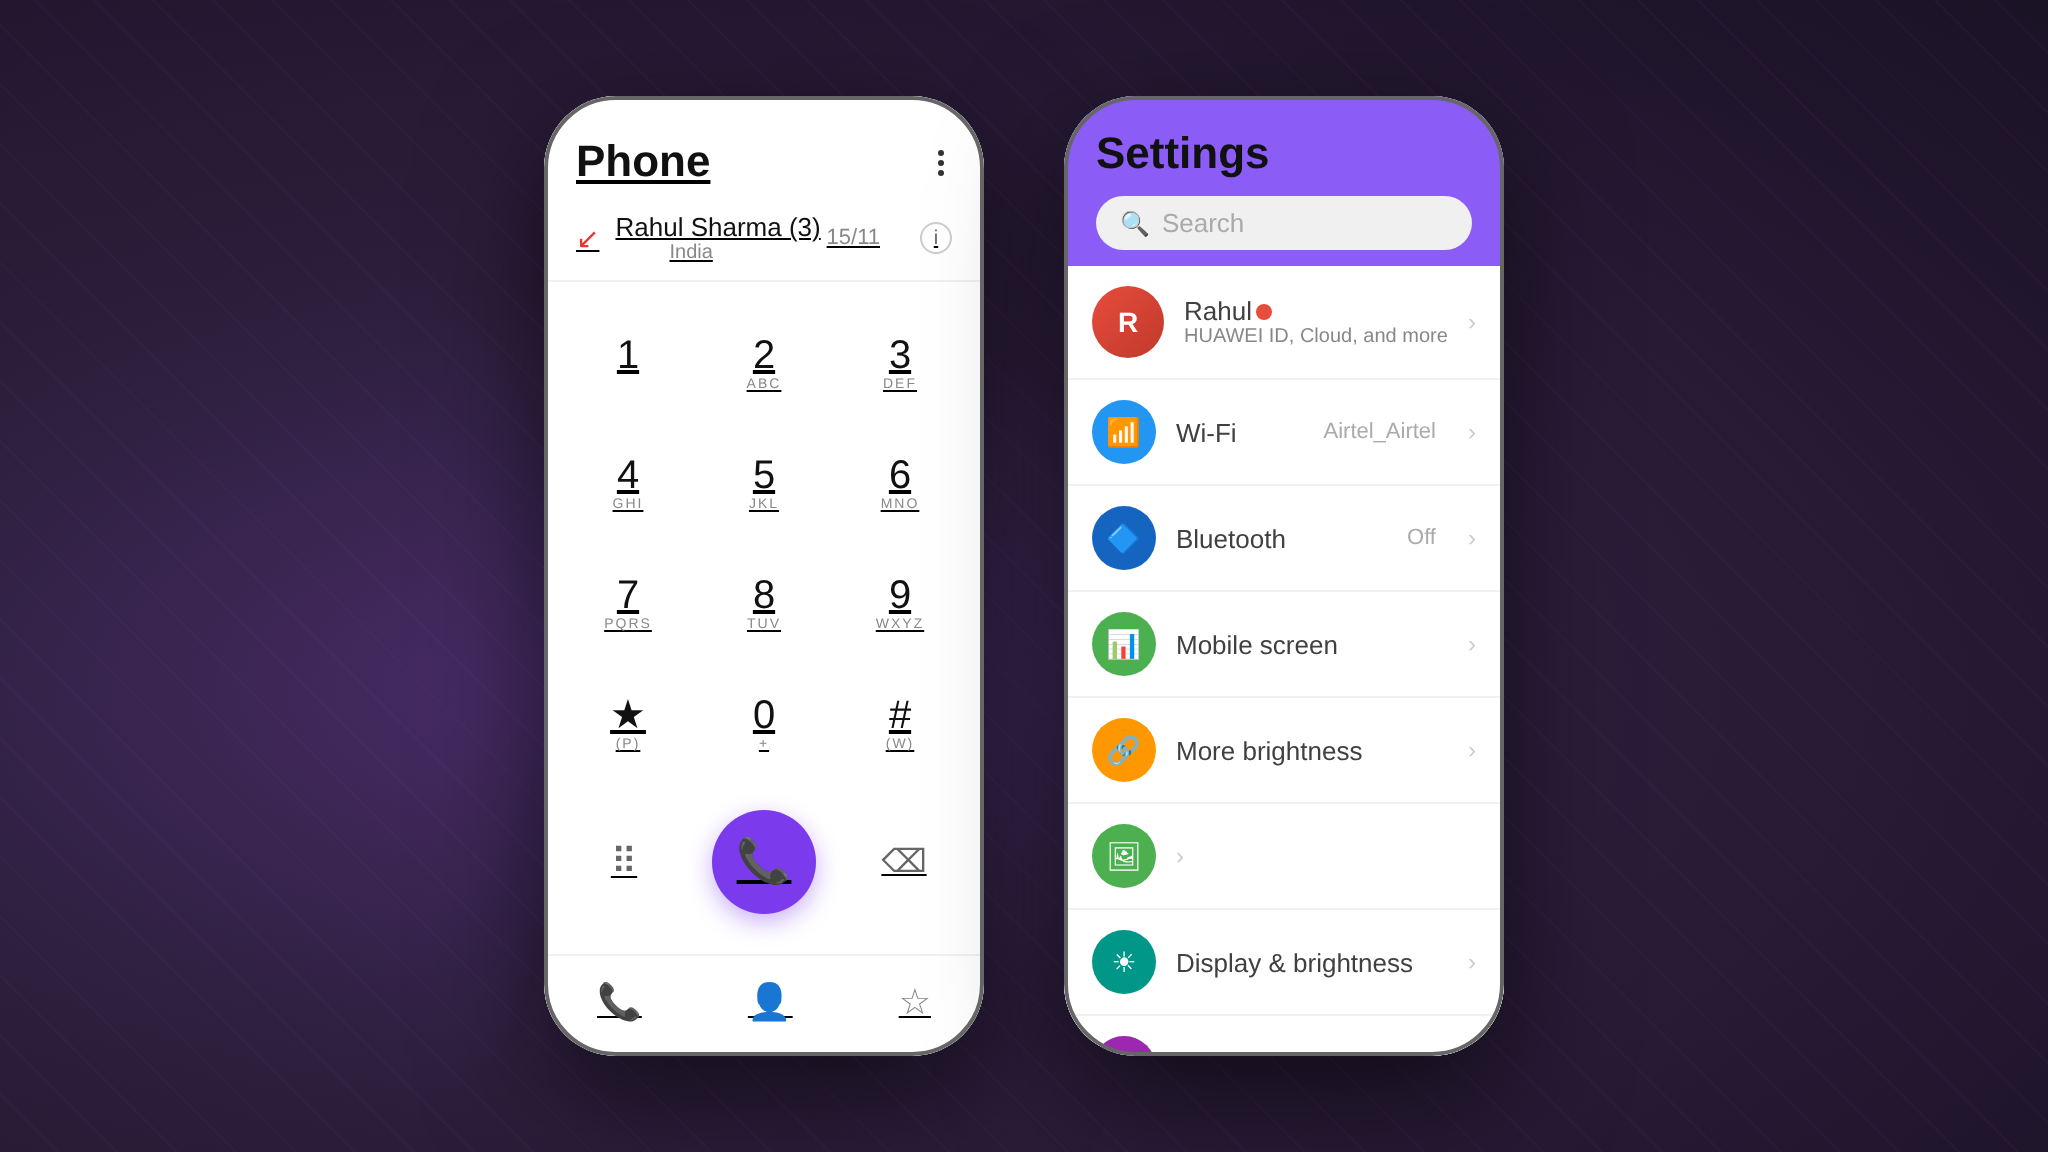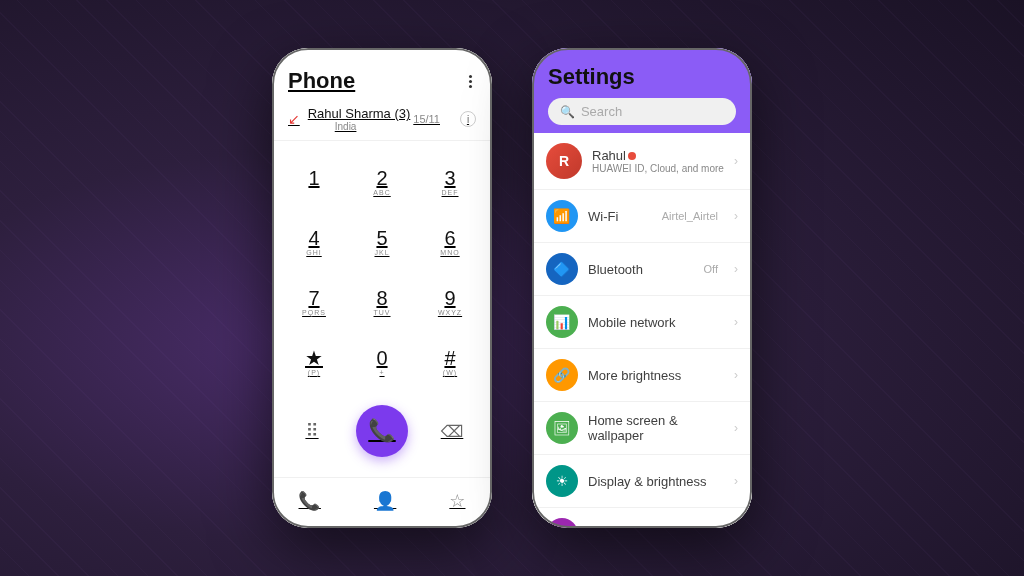--- a/index.html
+++ b/index.html
@@ -463,38 +463,35 @@
           <div class="setting-text">
             <div class="setting-name">Bluetooth</div>
           </div>
           <span class="setting-value">Off</span>
           <span class="chevron">›</span>
         </div>
 
         <div class="settings-item">
           <div class="setting-icon icon-green">📊</div>
           <div class="setting-text">
-            <div class="setting-name">Mobile network</div>
+            <div class="setting-name">Mobile screen</div>
           </div>
           <span class="chevron">›</span>
         </div>
 
         <div class="settings-item">
           <div class="setting-icon icon-orange">🔗</div>
           <div class="setting-text">
             <div class="setting-name">More brightness</div>
           </div>
           <span class="chevron">›</span>
         </div>
 
         <div class="settings-item">
           <div class="setting-icon icon-green">🖼</div>
-          <div class="setting-text">
-            <div class="setting-name">Home screen &amp; wallpaper</div>
-          </div>
           <span class="chevron">›</span>
         </div>
 
         <div class="settings-item">
           <div class="setting-icon icon-teal">☀</div>
           <div class="setting-text">
             <div class="setting-name">Display &amp; brightness</div>
           </div>
           <span class="chevron">›</span>
         </div>

